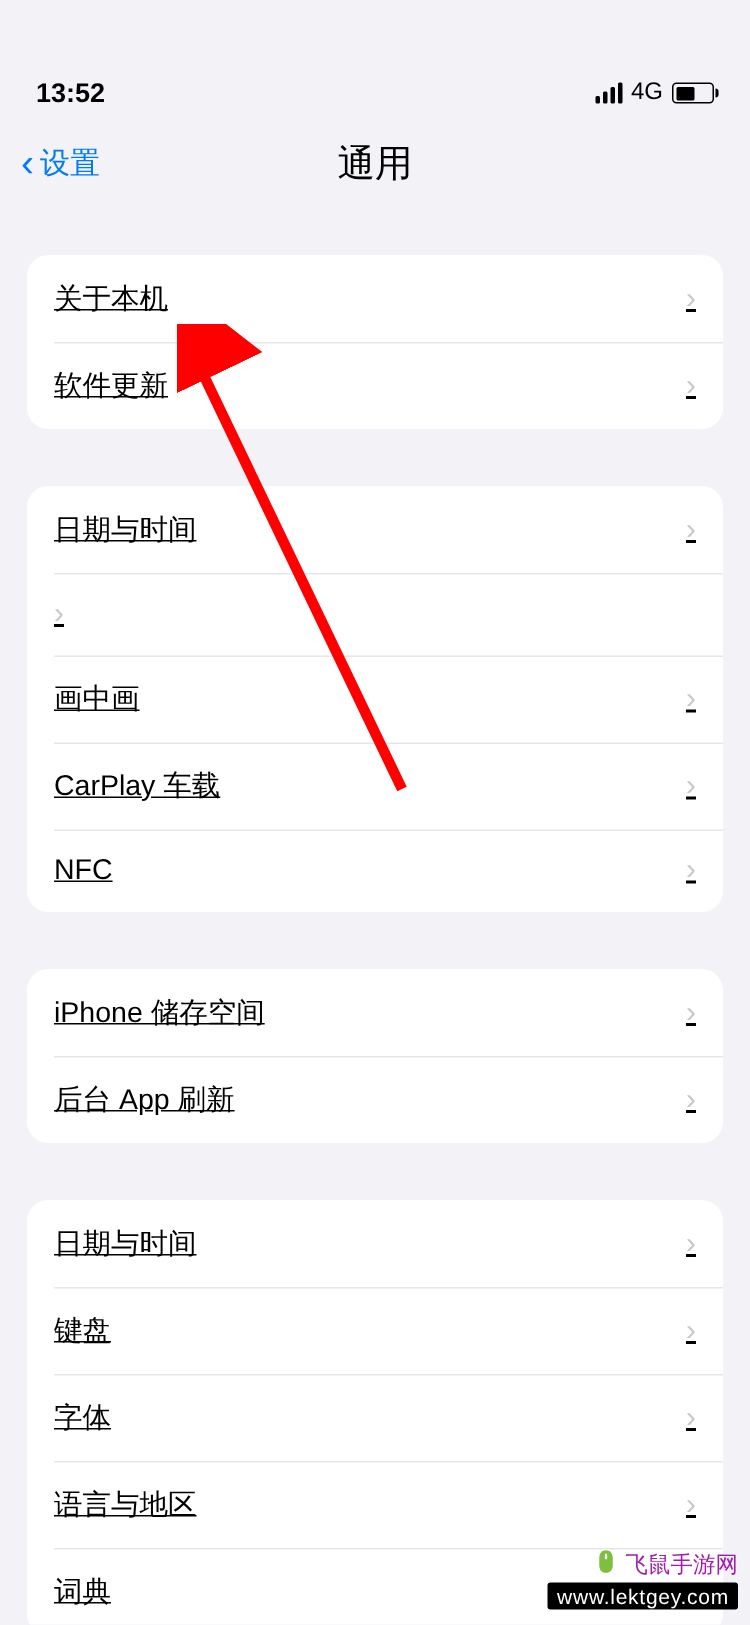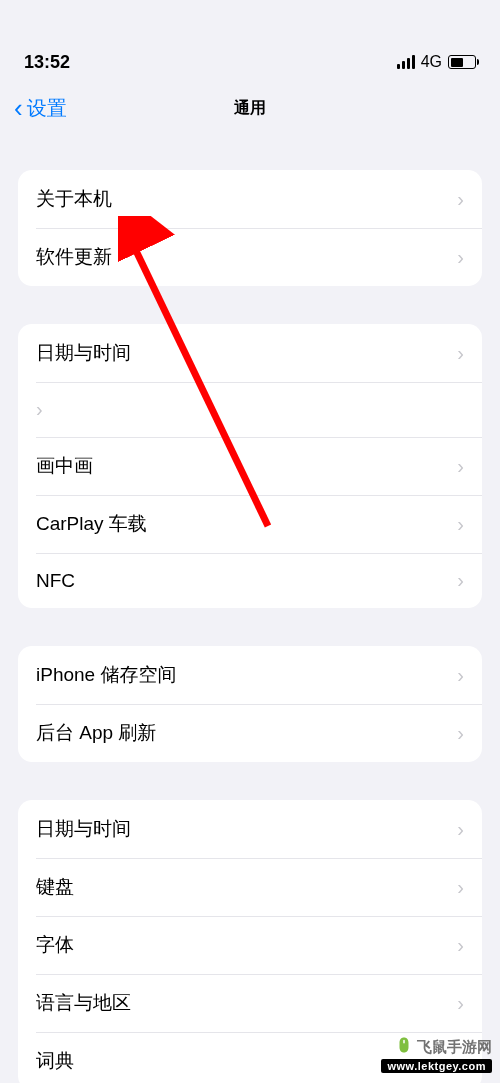--- a/index.html
+++ b/index.html
@@ -88,31 +88,32 @@
     }
     .back-chevron {
       font-size: 26px;
       font-weight: 400;
       line-height: 1;
     }
     .nav-title {
       position: absolute;
       left: 50%;
       transform: translateX(-50%);
-      font-size: 16px;
-      font-weight: 700;
+      font-size: 25px;
+      font-weight: 400;
     }
     .content {
       padding: 0 18px;
     }
     .group {
       background: #fff;
       border-radius: 14px;
       margin-top: 38px;
       overflow: hidden;
+      text-decoration: underline;
     }
     .group:first-child { margin-top: 38px; }
     .row {
       display: flex;
       align-items: center;
       justify-content: space-between;
       padding: 16px 18px;
       position: relative;
       cursor: pointer;
     }
@@ -148,35 +149,34 @@
       flex-direction: column;
       align-items: flex-end;
       gap: 0px;
     }
     .watermark-top {
       display: flex;
       align-items: center;
       gap: 4px;
       background: rgba(255,255,255,0.0);
       font-size: 15px;
-      font-weight: 700;
-      color: #737373;
+      font-weight: 400;
+      color: #a21caf;
     }
     .watermark-top .mouse-icon {
       color: #7fbf3f;
       font-size: 18px;
     }
     .watermark-url {
       background: #000;
       color: #fff;
-      font-size: 11px;
+      font-size: 14px;
       padding: 1px 6px;
       border-radius: 2px;
       letter-spacing: 0.5px;
-      font-weight: bold;
     }
   </style>
 </head>
 <body>
 
 <div class="status-bar">
   <span>13:52</span>
   <div class="status-right">
     <div class="signal-bars">
       <span></span>

